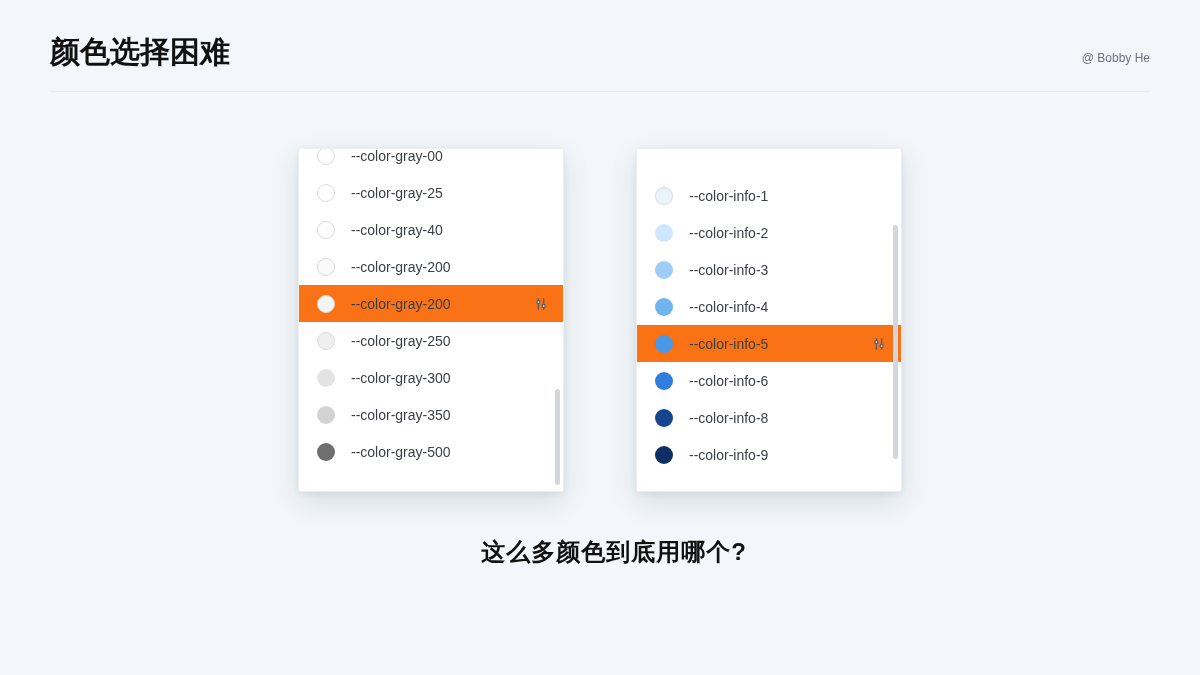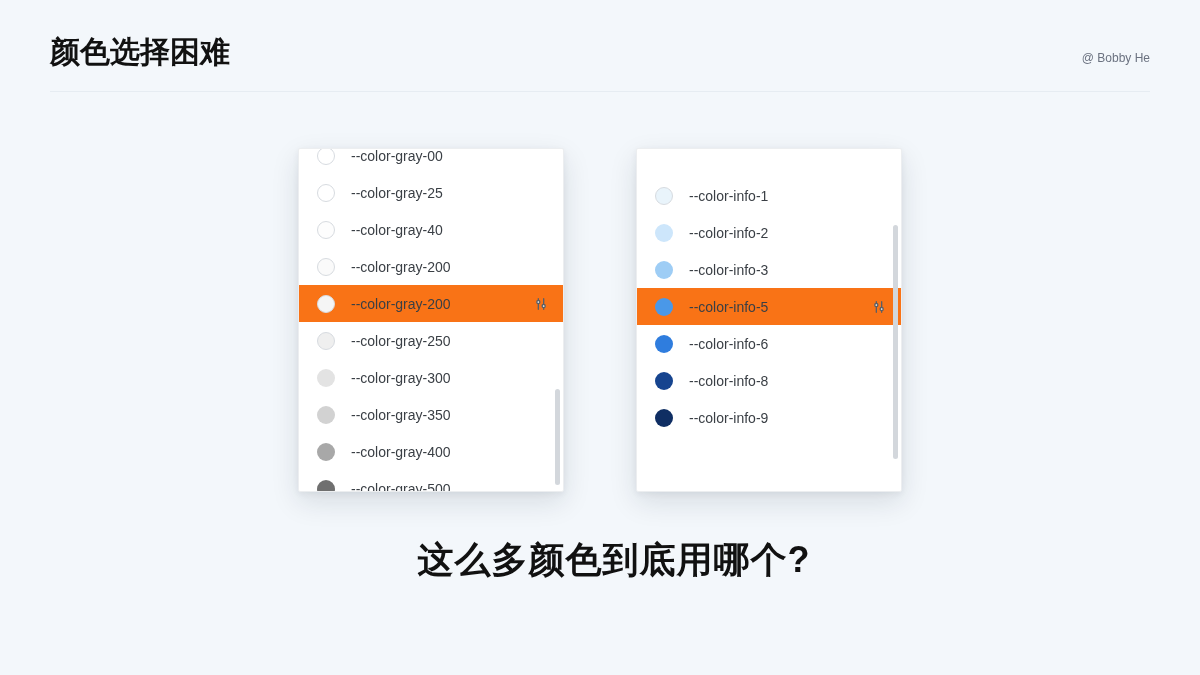--- a/index.html
+++ b/index.html
@@ -91,21 +91,21 @@
   }
   .scrollbar {
     position: absolute;
     right: 3px;
     width: 5px;
     border-radius: 3px;
     background: #d3d7dc;
   }
   .caption {
     text-align: center;
-    font-size: 36px;
+    font-size: 24px;
     font-weight: 700;
     color: #111;
     margin-top: 44px;
     letter-spacing: 1px;
     padding-left: 28px;
   }
 </style>
 </head>
 <body>
 
@@ -153,44 +153,44 @@
         </div>
         <div class="row">
           <span class="swatch" style="background: rgb(227, 227, 227);"></span>
           <span class="row-label">--color-gray-300</span>
         </div>
         <div class="row">
           <span class="swatch" style="background: rgb(210, 210, 210);"></span>
           <span class="row-label">--color-gray-350</span>
         </div>
         <div class="row">
-          <span class="swatch" style="background: rgb(168, 168, 168);"></span>
-          <span class="row-label">--color-gray-400</span>
-        </div>
-        <div class="row">
           <span class="swatch" style="background: rgb(111, 111, 111);"></span>
           <span class="row-label">--color-gray-500</span>
         </div>
       </div>
     <div class="scrollbar" id="scroll-a" style="top: 240px; height: 96px;"></div>
   </div>
 
   <div class="panel">
     <div class="panel-inner-b" id="panel-info-list">
         <div class="row">
           <span class="swatch ring" style="background: rgb(233, 244, 251);"></span>
           <span class="row-label">--color-info-1</span>
         </div>
         <div class="row">
           <span class="swatch" style="background: rgb(205, 230, 251);"></span>
           <span class="row-label">--color-info-2</span>
         </div>
         <div class="row">
           <span class="swatch" style="background: rgb(158, 205, 245);"></span>
           <span class="row-label">--color-info-3</span>
+        </div>
+        <div class="row">
+          <span class="swatch" style="background: rgb(111, 180, 239);"></span>
+          <span class="row-label">--color-info-4</span>
         </div>
         <div class="row selected">
           <span class="swatch" style="background: rgb(74, 152, 232);"></span>
           <span class="row-label">--color-info-5</span>
           <span class="knobs">
             <svg width="16" height="16" viewBox="0 0 24 24" fill="none" stroke="currentColor" stroke-width="2" stroke-linecap="round">
               <line x1="8" y1="4" x2="8" y2="20"></line>
               <circle cx="8" cy="9" r="2.3" fill="#fff"></circle>
               <line x1="16" y1="4" x2="16" y2="20"></line>
               <circle cx="16" cy="15" r="2.3" fill="#fff"></circle>

